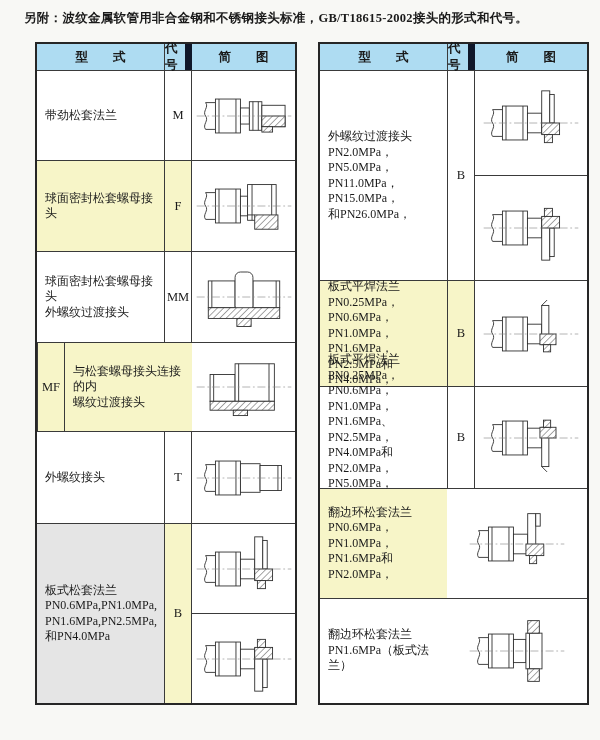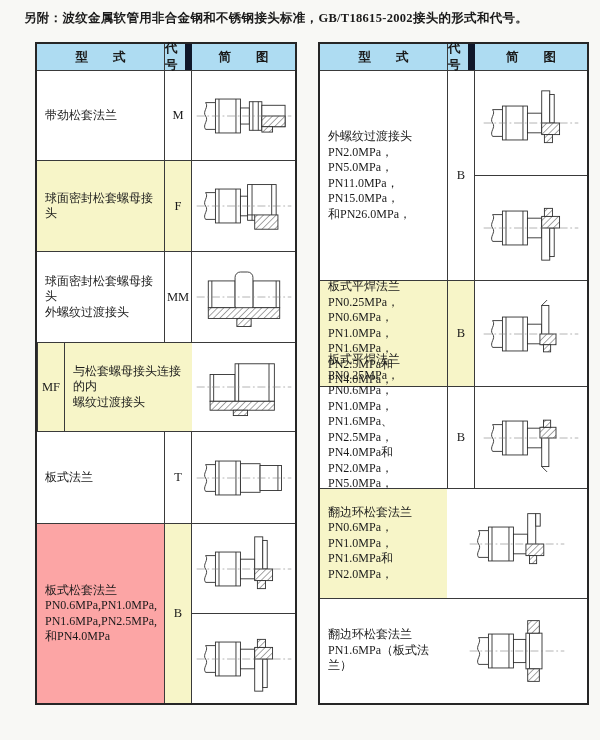--- a/index.html
+++ b/index.html
@@ -208,21 +208,21 @@
                 <line x1="84" y1="14" x2="84" y2="56" stroke="#2e2e2e"></line>
                 <rect x="18" y="56" width="72" height="10" fill="url(#h4)" stroke="#2e2e2e"></rect>
                 <rect x="44" y="66" width="16" height="6" fill="url(#h4)" stroke="#2e2e2e"></rect>
                 <line x1="3" y1="40" x2="109" y2="40" stroke="#888" stroke-width="0.7" stroke-dasharray="9 3 2 3"></line>
               </svg>
             </div>
           </div>
         </div>
         <div class="row" style="height: 91px;">
           <div class="cell type-cell">
-            <span class="type-text">板式法兰</span>
+            <span class="type-text">外螺纹接头</span>
           </div>
           <div class="cell code-cell">
             <span>T</span>
           </div>
           <div class="cell diagram-cell">
             <div class="diag-sub">
               <svg viewBox="0 0 112 80" width="100" height="72">
                 <defs>
                   <pattern id="h5" width="5" height="5" patternUnits="userSpaceOnUse" patternTransform="rotate(45)">
                     <rect width="5" height="5" fill="#fff"></rect>
@@ -237,21 +237,21 @@
                 <line x1="47" y1="21" x2="47" y2="59" stroke="#2e2e2e"></line>
                 <rect x="52" y="24" width="22" height="32" fill="#fff" stroke="#2e2e2e"></rect>
                 <rect x="74" y="26" width="24" height="28" fill="#fff" stroke="#2e2e2e"></rect>
                 <line x1="94" y1="26" x2="94" y2="54" stroke="#2e2e2e"></line>
                 <line x1="3" y1="40" x2="109" y2="40" stroke="#888" stroke-width="0.7" stroke-dasharray="9 3 2 3"></line>
               </svg>
             </div>
           </div>
         </div>
         <div class="row" style="height: 179px;">
-          <div class="cell type-cell" style="background: #fca5a5;">
+          <div class="cell type-cell" style="background: #e5e5e5;">
             <span class="type-text">板式松套法兰
 PN0.6MPa,PN1.0MPa,
 PN1.6MPa,PN2.5MPa,
 和PN4.0MPa</span>
           </div>
           <div class="cell code-cell" style="background: rgb(247, 245, 200);">
             <span>B</span>
           </div>
           <div class="cell diagram-cell">
             <div class="diag-sub">

